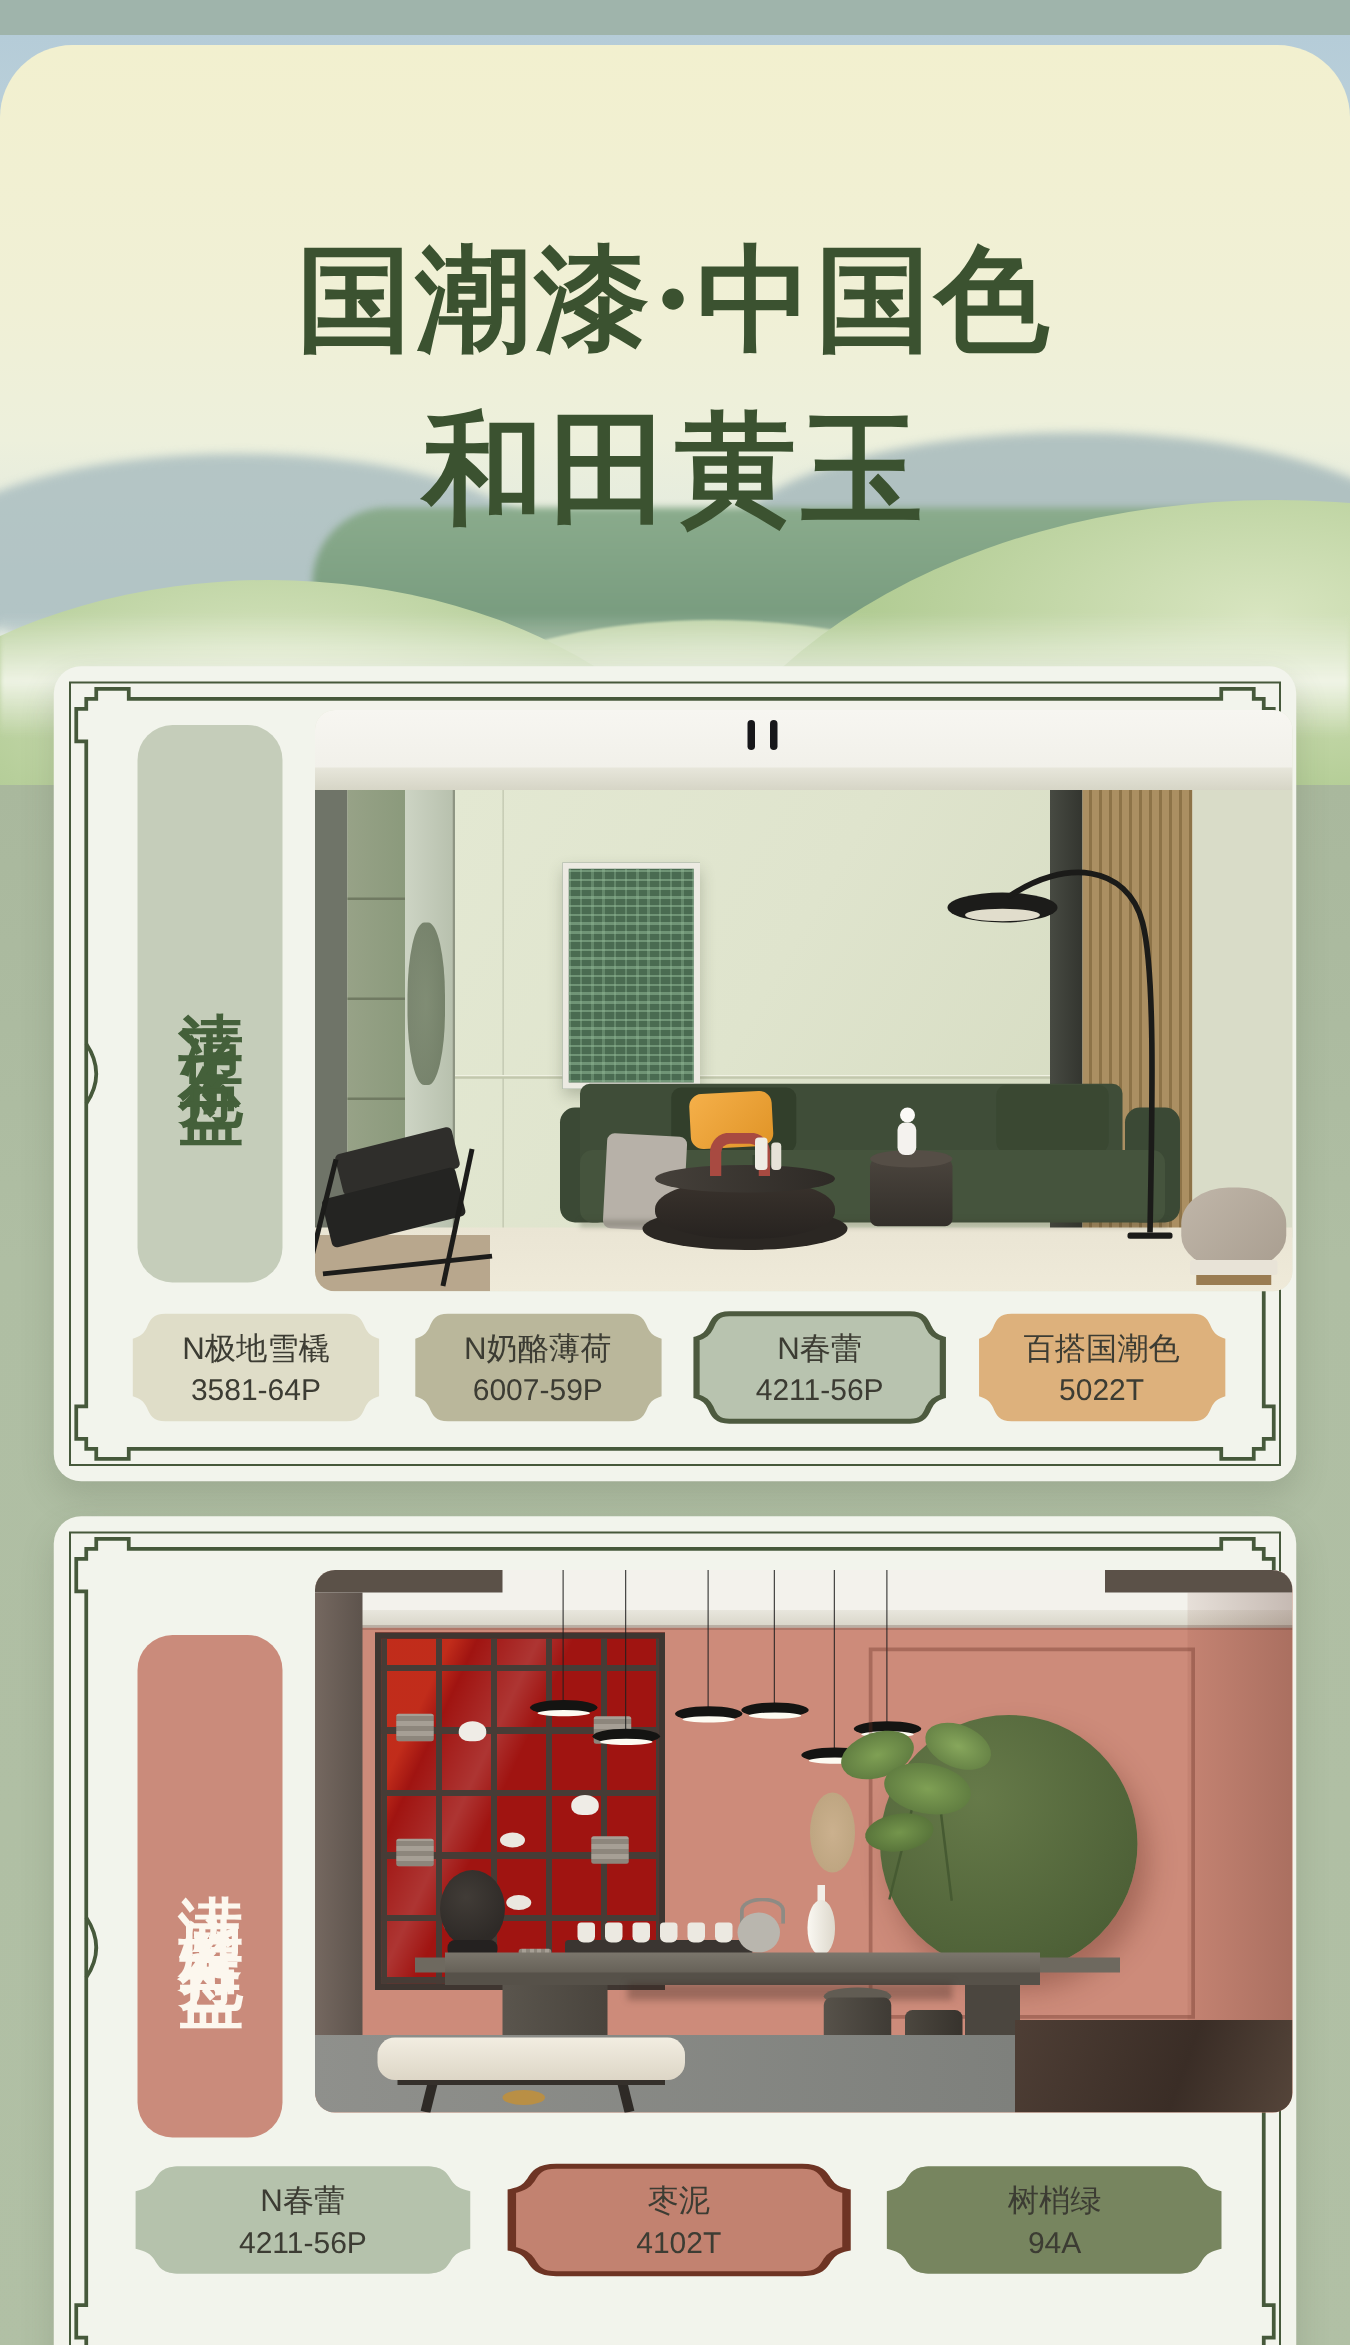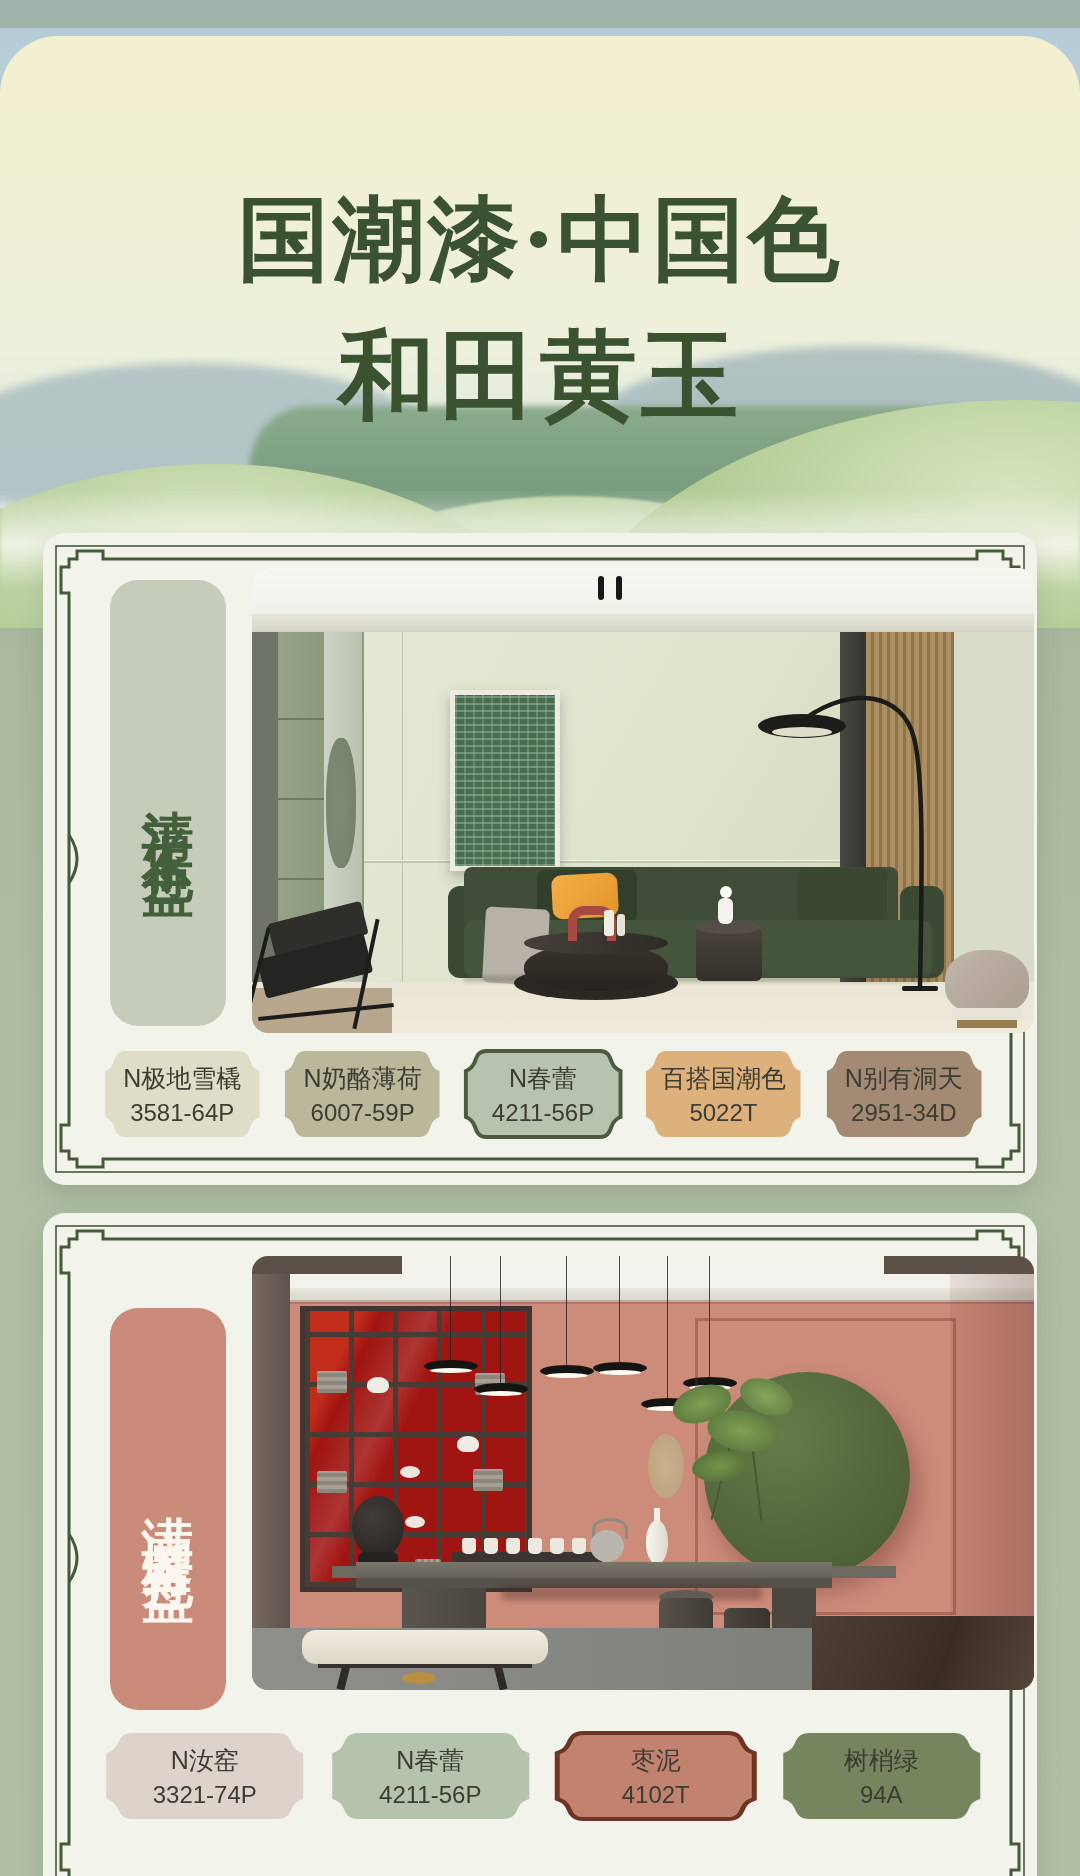--- a/index.html
+++ b/index.html
@@ -170,29 +170,20 @@
       </div>
       <div class="swatch">
         <svg viewBox="0 0 168 96" preserveAspectRatio="none">
             <path stroke-width="4" d="M 26 5 L 142 5 C 150 5 152 10 154 16 C 156 21 158 23 163 25 L 163 71 C 158 73 156 75 154 80 C 152 86 150 91 142 91 L 26 91 C 18 91 16 86 14 80 C 12 75 10 73 5 71 L 5 25 C 10 23 12 21 14 16 C 16 10 18 5 26 5 Z" fill="#ddb17c" stroke="none"></path>
           </svg>
         <div class="swatch-label">
             <span class="sw-name">百搭国潮色</span>
             <span class="sw-code">5022T</span>
           </div>
       </div>
-      <div class="swatch">
-        <svg viewBox="0 0 168 96" preserveAspectRatio="none">
-            <path stroke-width="4" d="M 26 5 L 142 5 C 150 5 152 10 154 16 C 156 21 158 23 163 25 L 163 71 C 158 73 156 75 154 80 C 152 86 150 91 142 91 L 26 91 C 18 91 16 86 14 80 C 12 75 10 73 5 71 L 5 25 C 10 23 12 21 14 16 C 16 10 18 5 26 5 Z" fill="#a38a73" stroke="none"></path>
-          </svg>
-        <div class="swatch-label">
-            <span class="sw-name">N别有洞天</span>
-            <span class="sw-code">2951-34D</span>
-          </div>
-      </div>
     </div>
   </div>
 
   <div class="card" style="top:1185px;height:691px;">
     <svg class="abs frame" width="994" height="691" viewBox="0 0 994 691">
       <g fill="none" stroke="#46593b">
         <rect x="13" y="13" width="968" height="665" stroke-width="1.6"></rect>
         <path stroke-width="3" d="M 60 26 H 934 L 934 18 L 960 18 L 960 26 L 968 26 L 968 34 L 976 34 L 976 60 L 968 60 V 631 L 976 631 L 976 657 L 968 657 L 968 665 L 960 665 L 960 673 L 934 673 L 934 665 H 60 L 60 673 L 34 673 L 34 665 L 26 665 L 26 657 L 18 657 L 18 631 L 26 631 V 60 L 18 60 L 18 34 L 26 34 L 26 26 L 34 26 L 34 18 L 60 18 L 60 26 Z"></path>
         <path stroke-width="3" d="M 26 321 Q 42 345 26 369"></path>
         <path stroke-width="3" d="M 968 321 Q 952 345 968 369"></path>
@@ -291,29 +282,20 @@
       <div class="abs" style="left:88px;top:404px;width:8px;height:30px;background:#2e2a26;transform:rotate(14deg);"></div>
       <div class="abs" style="left:244px;top:404px;width:8px;height:30px;background:#2e2a26;transform:rotate(-14deg);"></div>
       <div class="abs" style="left:66px;top:404px;width:214px;height:8px;background:#35302b;"></div>
       <div class="abs" style="left:50px;top:374px;width:246px;height:34px;background:linear-gradient(180deg,#f2ede1,#ddd6c6);border-radius:14px;"></div>
       <div class="abs" style="left:150px;top:416px;width:34px;height:12px;background:#b98f45;border-radius:50%;"></div>
     </div>
 
     <div class="abs swatch-row" style="left:57px;top:515px;width:886px;">
       <div class="swatch">
         <svg viewBox="0 0 168 96" preserveAspectRatio="none">
-            <path stroke-width="4" d="M 26 5 L 142 5 C 150 5 152 10 154 16 C 156 21 158 23 163 25 L 163 71 C 158 73 156 75 154 80 C 152 86 150 91 142 91 L 26 91 C 18 91 16 86 14 80 C 12 75 10 73 5 71 L 5 25 C 10 23 12 21 14 16 C 16 10 18 5 26 5 Z" fill="#ded3cb" stroke="none"></path>
-          </svg>
-        <div class="swatch-label">
-            <span class="sw-name">N汝窑</span>
-            <span class="sw-code">3321-74P</span>
-          </div>
-      </div>
-      <div class="swatch">
-        <svg viewBox="0 0 168 96" preserveAspectRatio="none">
             <path stroke-width="4" d="M 26 5 L 142 5 C 150 5 152 10 154 16 C 156 21 158 23 163 25 L 163 71 C 158 73 156 75 154 80 C 152 86 150 91 142 91 L 26 91 C 18 91 16 86 14 80 C 12 75 10 73 5 71 L 5 25 C 10 23 12 21 14 16 C 16 10 18 5 26 5 Z" fill="#b5c2ac" stroke="none"></path>
           </svg>
         <div class="swatch-label">
             <span class="sw-name">N春蕾</span>
             <span class="sw-code">4211-56P</span>
           </div>
       </div>
       <div class="swatch">
         <svg viewBox="0 0 168 96" preserveAspectRatio="none">
             <path stroke-width="4" d="M 26 5 L 142 5 C 150 5 152 10 154 16 C 156 21 158 23 163 25 L 163 71 C 158 73 156 75 154 80 C 152 86 150 91 142 91 L 26 91 C 18 91 16 86 14 80 C 12 75 10 73 5 71 L 5 25 C 10 23 12 21 14 16 C 16 10 18 5 26 5 Z" fill="#c28270" stroke="#6e3424"></path>

